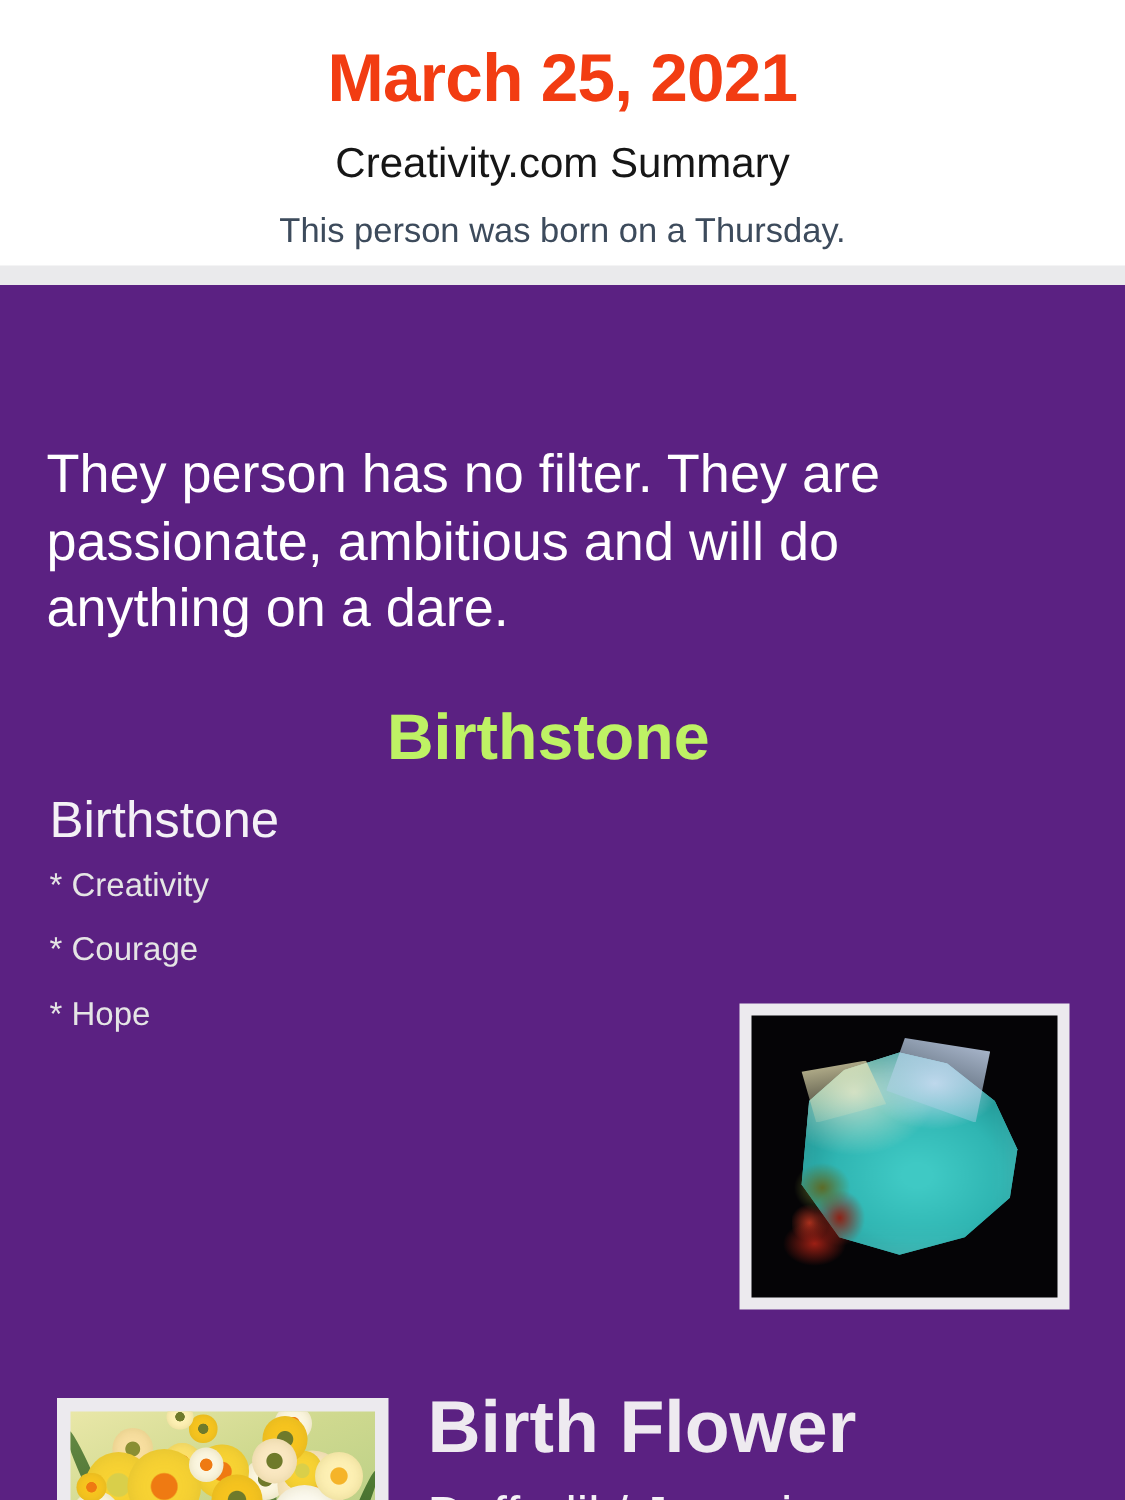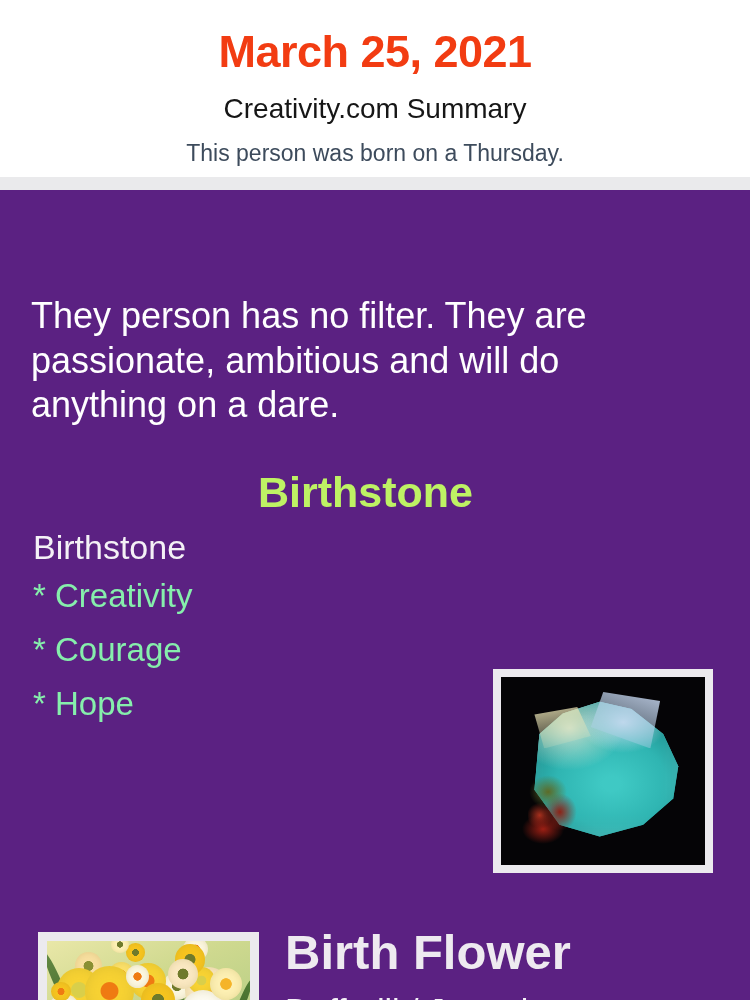--- a/index.html
+++ b/index.html
@@ -59,21 +59,21 @@
     color:#bef264; font-size:43px; font-weight:bold; line-height:1;
     padding-left:9px;
     text-align:right;
   }
   .stone-name {
     color:#f4f1f6; font-size:34px; font-weight:normal; line-height:1;
     padding-top:16px;
   }
   .stone-traits { padding-top:15px; }
   .trait {
-    color:#86efac; font-size:33px; font-weight:normal; line-height:1;
+    color:#e5e5e5; font-size:22px; font-weight:normal; line-height:1;
     padding-bottom:21px;
   }
 
   .stone-frame {
     position:absolute; left:493px; top:479px;
     width:220px; height:204px;
     background:#eceaee;
     padding:8px;
   }
   .stone-photo {

